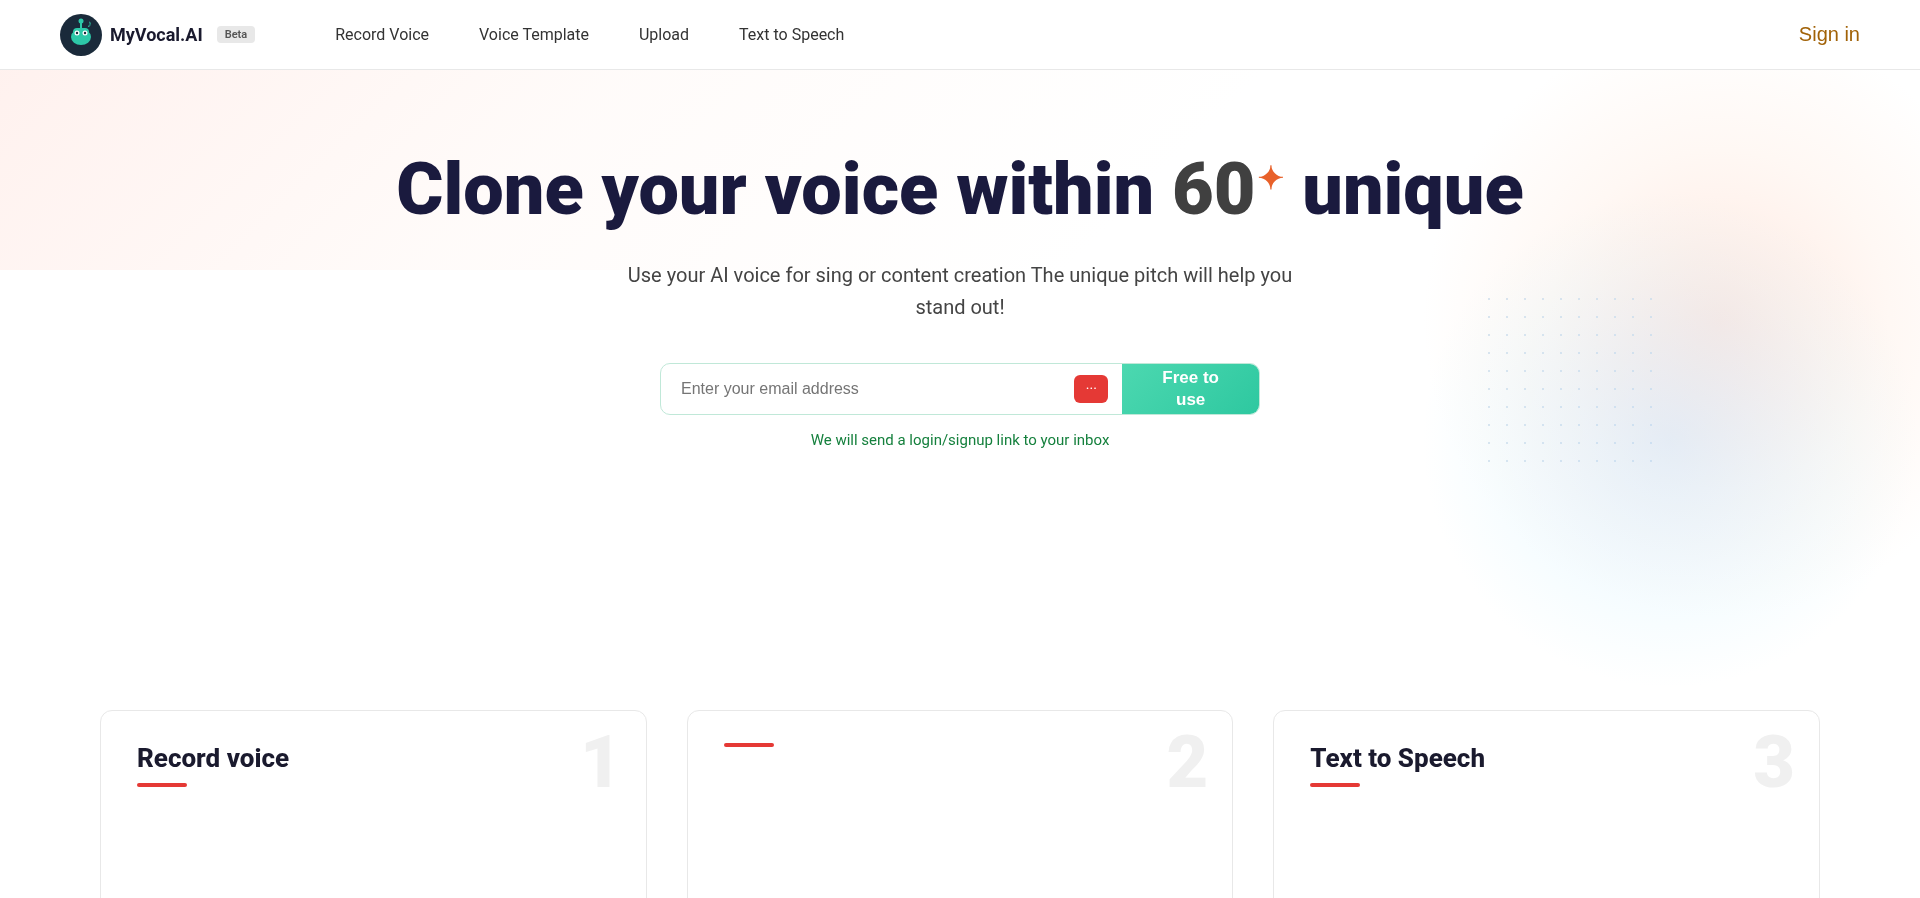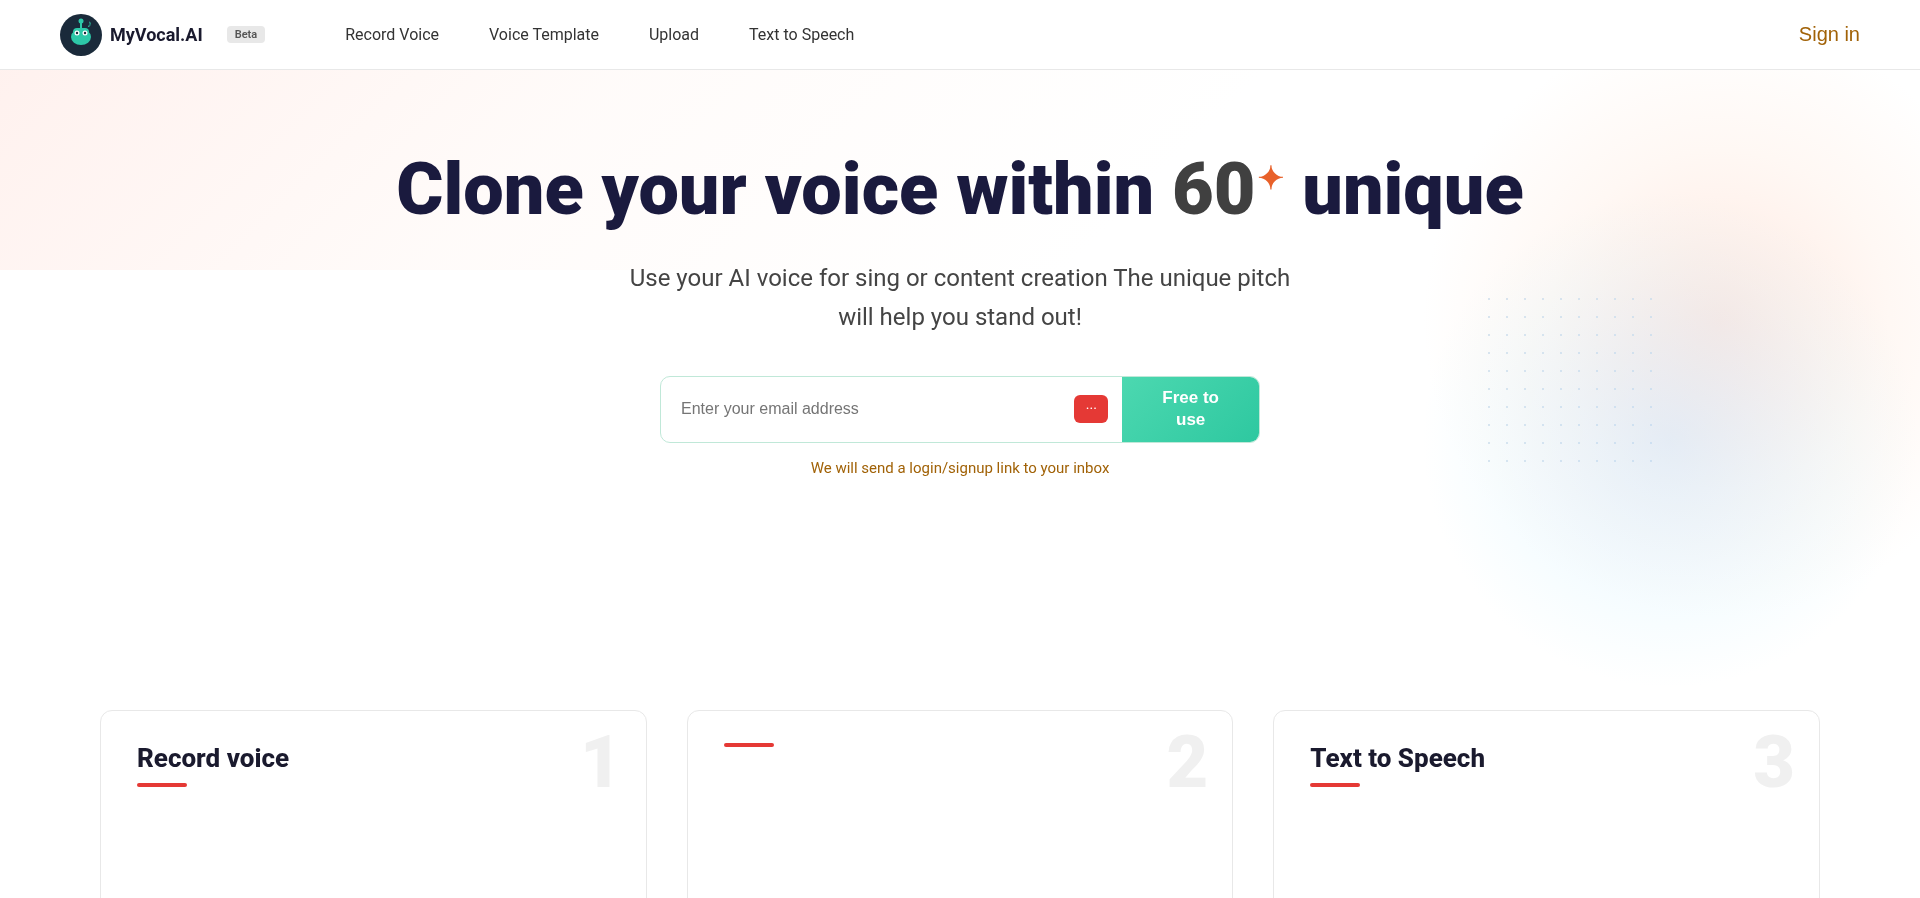--- a/index.html
+++ b/index.html
@@ -46,21 +46,21 @@
       color: #1a1a2e;
     }
 
     .beta-badge {
       background: #e8e8e8;
       color: #555;
       font-size: 11px;
       font-weight: 600;
       padding: 2px 8px;
       border-radius: 4px;
-      margin-left: 16px;
+      margin-left: 6px;
     }
 
     .nav-links {
       display: flex;
       align-items: center;
       gap: 50px;
       flex: 1;
     }
 
     .nav-link {
@@ -157,40 +157,40 @@
 
     .sparkle {
       display: inline-block;
       color: #e8612a;
       font-size: 32px;
       vertical-align: super;
       margin-left: 2px;
     }
 
     .hero-subtitle {
-      font-size: 24px;
+      font-size: 20px;
       color: #444;
       line-height: 1.6;
       margin-bottom: 40px;
       position: relative;
       z-index: 1;
       max-width: 680px;
     }
 
     
     .email-form-wrapper {
       position: relative;
       z-index: 1;
       display: flex;
       align-items: stretch;
       border: 1.5px solid #c0e8d8;
       border-radius: 10px;
       overflow: hidden;
       width: 600px;
-      height: 67px;
+      height: 52px;
       background: #fff;
       margin-bottom: 16px;
     }
 
     .email-input {
       flex: 1;
       border: none;
       outline: none;
       font-size: 16px;
       color: #999;
@@ -228,21 +228,21 @@
       font-weight: 700;
       border: none;
       padding: 0 40px;
       cursor: pointer;
       line-height: 1.3;
       text-align: center;
     }
 
     .helper-text {
       font-size: 15px;
-      color: #a16207;
+      color: #15803d;
       position: relative;
       z-index: 1;
     }
 
     .feature-card {
       flex: 1;
       background: #fff;
       border: 1px solid #e8e8e8;
       border-radius: 12px;
       margin: 0 10px;

